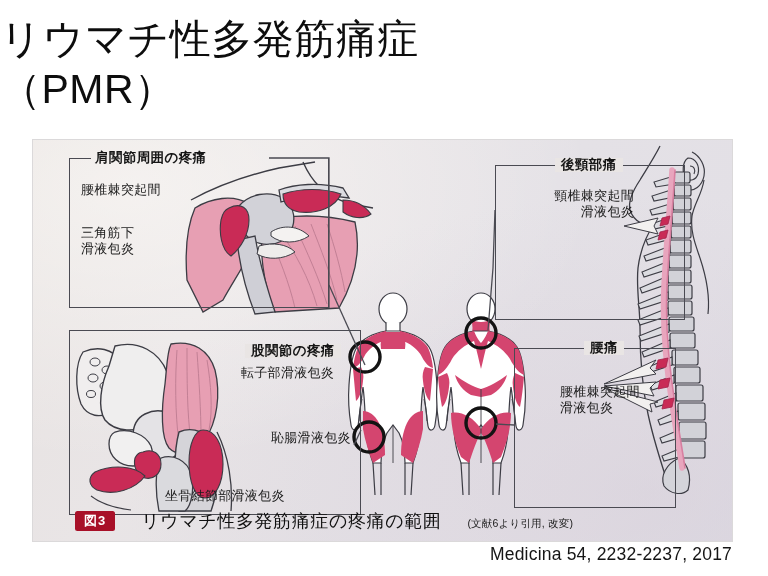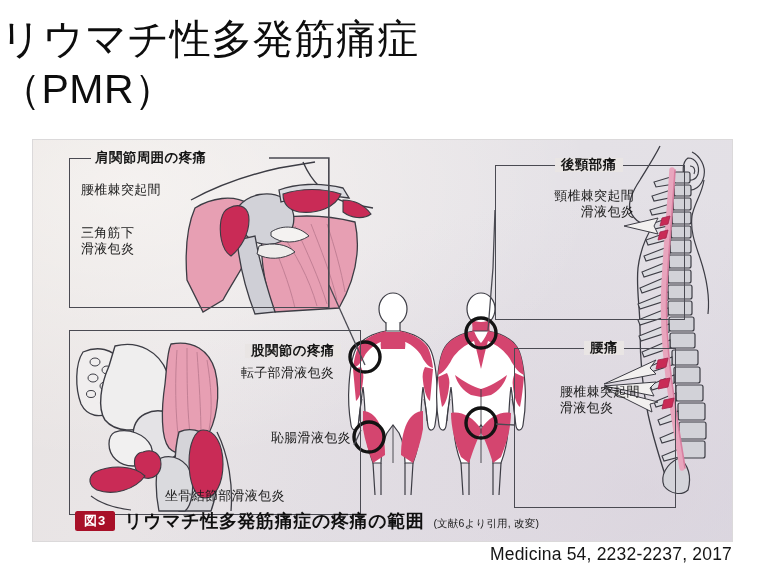--- a/index.html
+++ b/index.html
@@ -95,36 +95,36 @@
   
   svg.art { position: absolute; overflow: visible; }
 
   
   .fig-caption {
     position: absolute;
     left: 42px;
     bottom: 10px;
     display: flex;
     align-items: center;
-    gap: 9px;
+    gap: 26px;
   }
   .fig-badge {
     background: #a81028;
     color: #ffffff;
     font-size: 13px;
     font-weight: 700;
     padding: 2px 9px 3px 9px;
     border-radius: 2.5px;
     letter-spacing: 1px;
     line-height: 15px;
   }
   .fig-caption-text {
     color: #101010;
     font-size: 18px;
-    font-weight: 700;
+    font-weight: 400;
     letter-spacing: 0.6px;
     line-height: 20px;
   }
   .fig-caption-note {
     color: #1a1a1a;
     font-size: 10.5px;
     font-weight: 400;
     letter-spacing: 0.2px;
     position: relative;
     top: 3px;

